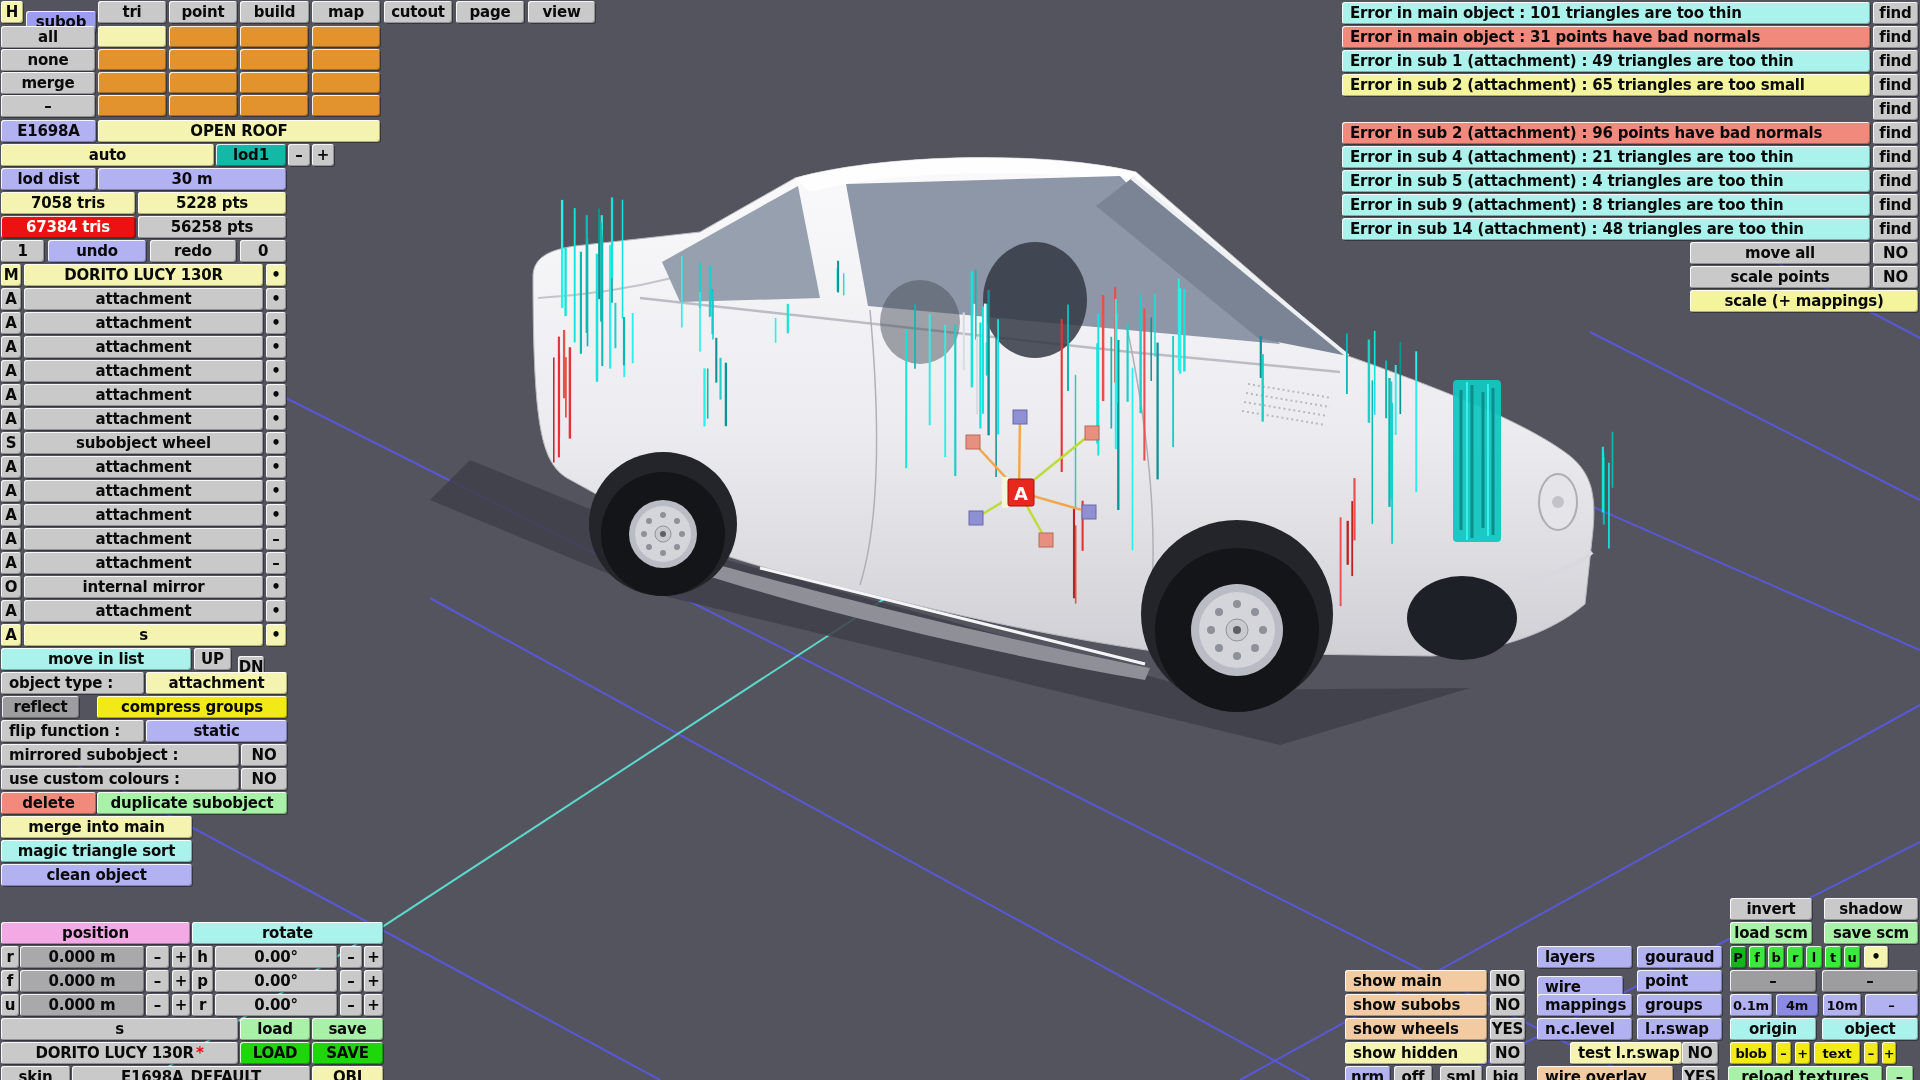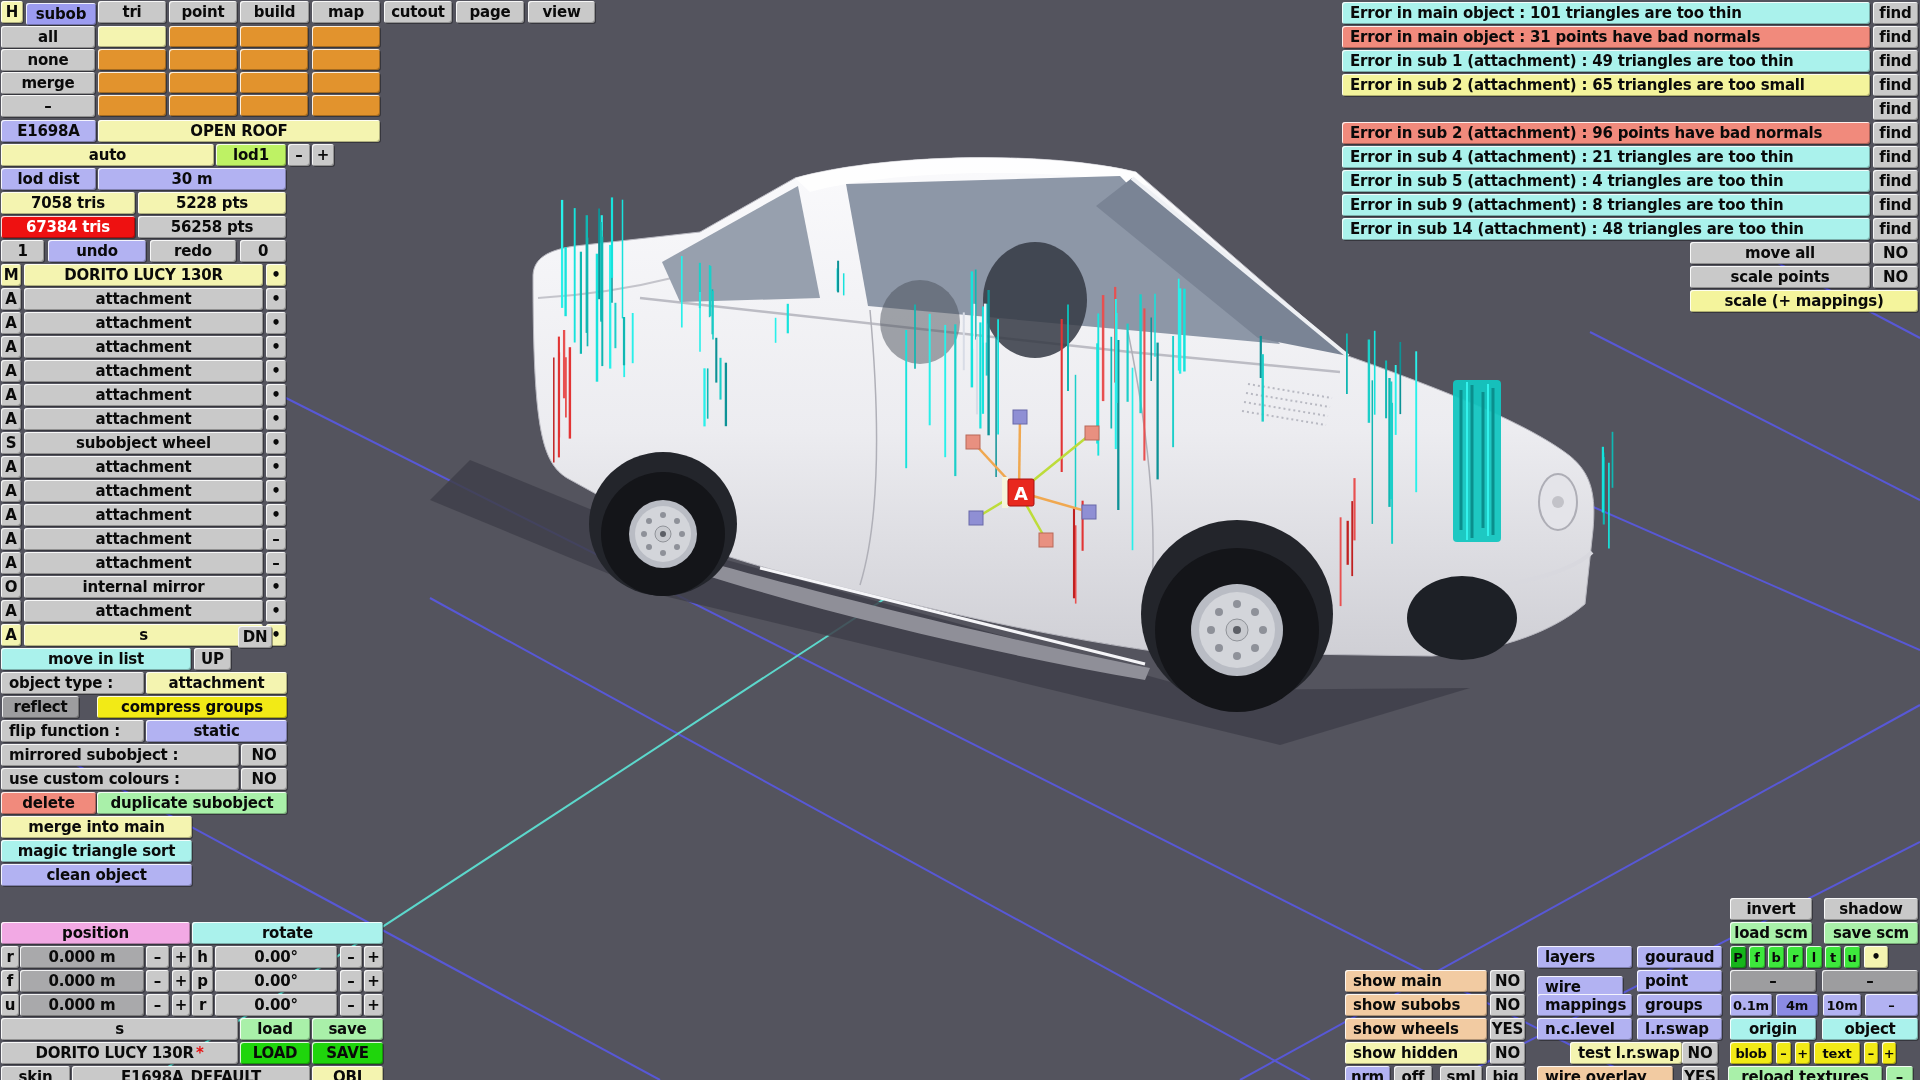--- a/index.html
+++ b/index.html
@@ -25,21 +25,21 @@
 .c-or{background:#e2932d}
 .c-rd{background:#ee1111;color:#fff}
 .c-sa{background:#f18a7c}
 .c-cy{background:#aaf2ec}
 .c-gr{background:#a9f0a9}
 .c-gg{background:#1fd50c}
 .c-gl{background:#3de83c}
 .c-gP{background:#16b51b}
 .c-pk{background:#f2a9e4}
 .c-tn{background:#f2cba2}
-.c-lod{background:#bef264}
+.c-lod{background:#14b8a6}
 .star{color:#e81010;margin-left:2px}
 </style>
 </head>
 <body>
 
 <div id="stage">
 
 <svg id="viewport-svg" width="1920" height="1080" viewBox="0 0 1920 1080">
   <defs>
     <linearGradient id="bodyGrad" x1="0" y1="0" x2="0" y2="1">
@@ -273,21 +273,21 @@
       <rect x="1085" y="426" width="14" height="14" fill="#e89080" stroke="#b86858"></rect>
       <rect x="1039" y="533" width="14" height="14" fill="#e89080" stroke="#b86858"></rect>
     </g>
     <rect x="1002" y="477" width="6" height="31" fill="#f5f5dc"></rect>
     <rect x="1008" y="479" width="26" height="27" rx="2" fill="#e8281e" stroke="#a81010"></rect>
     <text id="marker-label" x="1021" y="500" text-anchor="middle" font-size="18" font-weight="bold" fill="#ffffff" font-family="DejaVu Sans, sans-serif">A</text>
   </g>
 </svg>
 
 <div class="btn c-py" style="left:1px;top:1px;width:22px">H</div>
-<div class="btn c-pe2" style="left:26px;top:3px;width:70px">subob</div>
+<div class="btn c-pe2" style="left:26px;top:11px;width:70px">subob</div>
 <div class="btn c-gray" style="left:98px;top:1px;width:68px">tri</div>
 <div class="btn c-gray" style="left:169px;top:1px;width:68px">point</div>
 <div class="btn c-gray" style="left:240px;top:1px;width:69px">build</div>
 <div class="btn c-gray" style="left:312px;top:1px;width:68px">map</div>
 <div class="btn c-gray" style="left:384px;top:1px;width:68px">cutout</div>
 <div class="btn c-gray" style="left:456px;top:1px;width:68px">page</div>
 <div class="btn c-gray" style="left:528px;top:1px;width:67px">view</div>
 
 <div class="btn c-gray" style="left:1px;top:26px;width:94px">all</div>
 <div class="btn c-gray" style="left:1px;top:49px;width:94px">none</div>
@@ -375,21 +375,21 @@
       <div class="btn c-gray" style="left:1px;top:336px;width:20px">A</div>
       <div class="btn c-gray" style="left:24px;top:336px;width:239px">attachment</div>
       <div class="btn c-gray" style="left:266px;top:336px;width:20px">•</div>
       <div class="btn c-py" style="left:1px;top:360px;width:20px">A</div>
       <div class="btn c-py" style="left:24px;top:360px;width:239px">s</div>
       <div class="btn c-py" style="left:266px;top:360px;width:20px">•</div>
     </div>
 
 <div class="btn c-cy" style="left:1px;top:648px;width:190px">move in list</div>
 <div class="btn c-gray" style="left:194px;top:648px;width:37px">UP</div>
-<div class="btn c-gray" style="left:238px;top:626px;width:34px">DN</div>
+<div class="btn c-gray" style="left:238px;top:656px;width:26px">DN</div>
 <div class="btn c-gray ta-l" style="left:1px;top:672px;width:143px">object type :</div>
 <div class="btn c-py" style="left:146px;top:672px;width:141px">attachment</div>
 <div class="btn c-dgray" style="left:2px;top:696px;width:77px">reflect</div>
 <div class="btn c-yl" style="left:97px;top:696px;width:190px">compress groups</div>
 <div class="btn c-gray ta-l" style="left:1px;top:720px;width:143px">flip function :</div>
 <div class="btn c-pe" style="left:146px;top:720px;width:141px">static</div>
 <div class="btn c-gray ta-l" style="left:1px;top:744px;width:238px">mirrored subobject :</div>
 <div class="btn c-gray" style="left:241px;top:744px;width:46px">NO</div>
 <div class="btn c-gray ta-l" style="left:1px;top:768px;width:238px">use custom colours :</div>
 <div class="btn c-gray" style="left:241px;top:768px;width:46px">NO</div>

